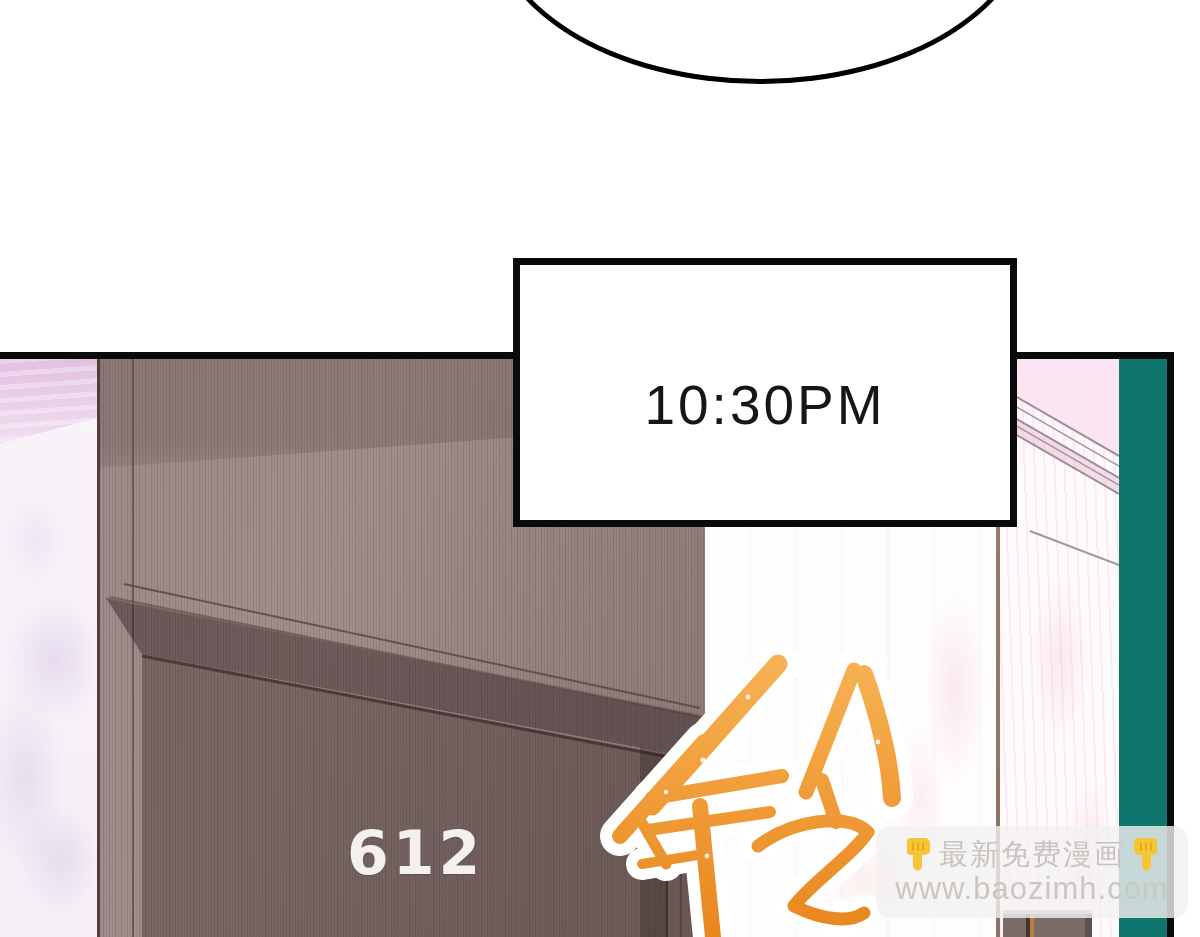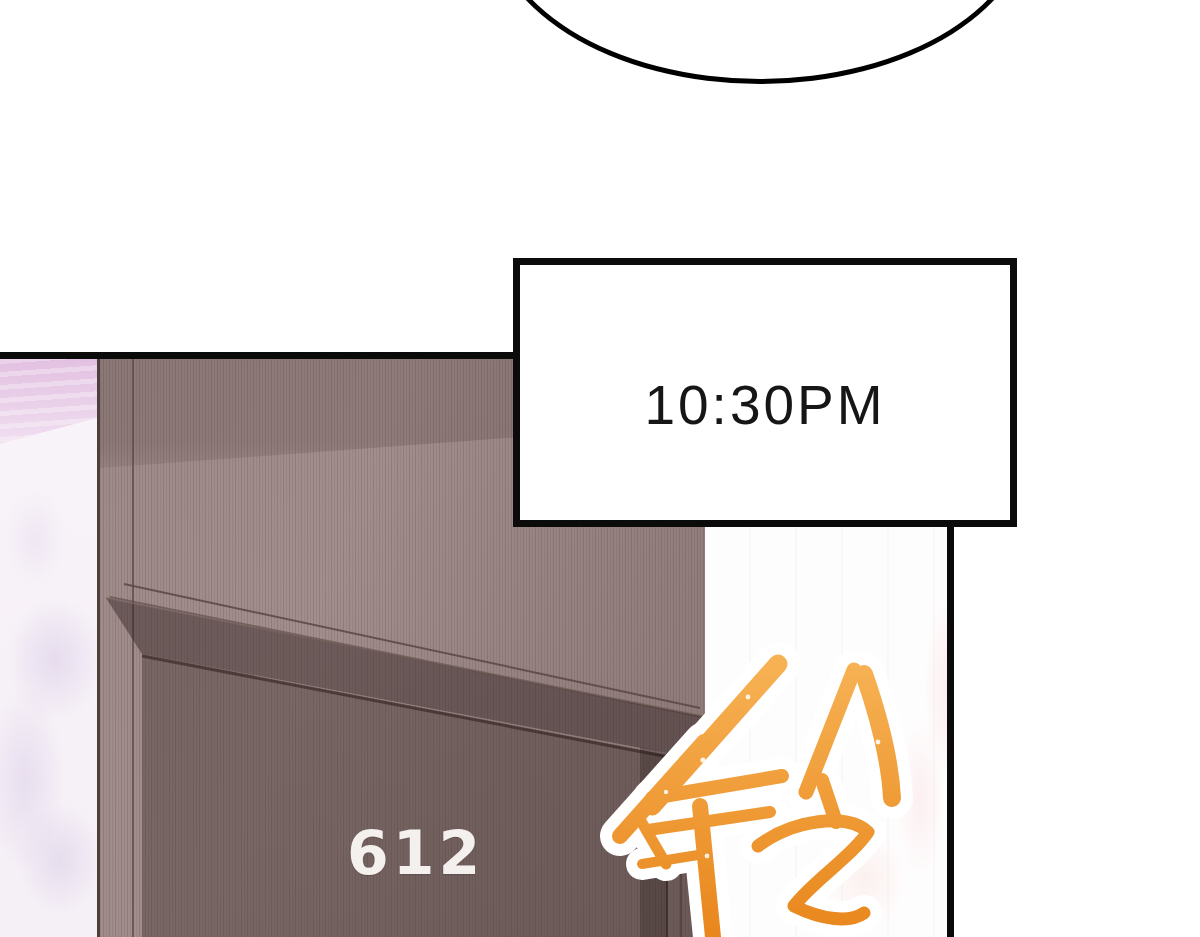--- a/index.html
+++ b/index.html
@@ -7,23 +7,23 @@
     position:relative;width:1200px;height:937px;overflow:hidden;
     background:#ffffff;font-family:"Liberation Sans",sans-serif;
   }
   
   .bubble{
     position:absolute;left:488px;top:-258px;width:534px;height:332px;
     background:#ffffff;border:5px solid #000;border-radius:50%;
   }
   
   .panel{
-    position:absolute;left:0;top:352px;width:954px;height:585px;
+    position:absolute;left:0;top:352px;width:1174px;height:585px;
     border-top:7px solid #0a0a0a;border-right:7px solid #0a0a0a;
-    box-sizing:border-box;overflow:hidden;background:#404040;
+    box-sizing:border-box;overflow:hidden;background:#0f766e;
   }
   .panel > *{position:absolute;}
   
   .marble-left{
     left:0;top:0;width:97px;height:100%;
     background:
       radial-gradient(ellipse 70px 90px at 55px 300px, rgba(190,168,216,0.30), transparent 70%),
       radial-gradient(ellipse 55px 130px at 25px 420px, rgba(190,168,216,0.26), transparent 72%),
       radial-gradient(ellipse 60px 80px at 60px 500px, rgba(176,152,206,0.22), transparent 70%),
       radial-gradient(ellipse 45px 70px at 35px 180px, rgba(205,185,225,0.20), transparent 70%),
@@ -200,14 +200,28 @@
       <circle cx="748" cy="697" r="2.4"></circle>
       <circle cx="666" cy="792" r="2.2"></circle>
       <circle cx="878" cy="742" r="2.4"></circle>
     </g>
   </svg>
 
   <div class="caption">
     <div class="caption-text">10:30PM</div>
   </div>
 
+  <div class="watermark">
+    <div class="wm-row1">
+      <svg class="finger" width="25" height="35" viewBox="0 0 25 35">
+        <path d="M4 1 h14 a5 5 0 0 1 5 5 v7 a5 5 0 0 1 -5 5 h-3 v11 a4.5 4.5 0 0 1 -9 0 v-11 h-2 a5 5 0 0 1 -5 -5 v-7 a5 5 0 0 1 5 -5 z" fill="#f6c437"></path>
+        <path d="M6 6 v7 M11 6 v7 M16 6 v7" stroke="#e2a312" stroke-width="1.6" fill="none" stroke-linecap="round"></path>
+      </svg>
+      <span>最新免费漫画</span>
+      <svg class="finger" width="25" height="35" viewBox="0 0 25 35" style="transform:scaleX(-1)">
+        <path d="M4 1 h14 a5 5 0 0 1 5 5 v7 a5 5 0 0 1 -5 5 h-3 v11 a4.5 4.5 0 0 1 -9 0 v-11 h-2 a5 5 0 0 1 -5 -5 v-7 a5 5 0 0 1 5 -5 z" fill="#f6c437"></path>
+        <path d="M6 6 v7 M11 6 v7 M16 6 v7" stroke="#e2a312" stroke-width="1.6" fill="none" stroke-linecap="round"></path>
+      </svg>
+    </div>
+    <div class="wm-row2">www.baozimh.com</div>
+  </div>
 
 </div>
 
 </body></html>

